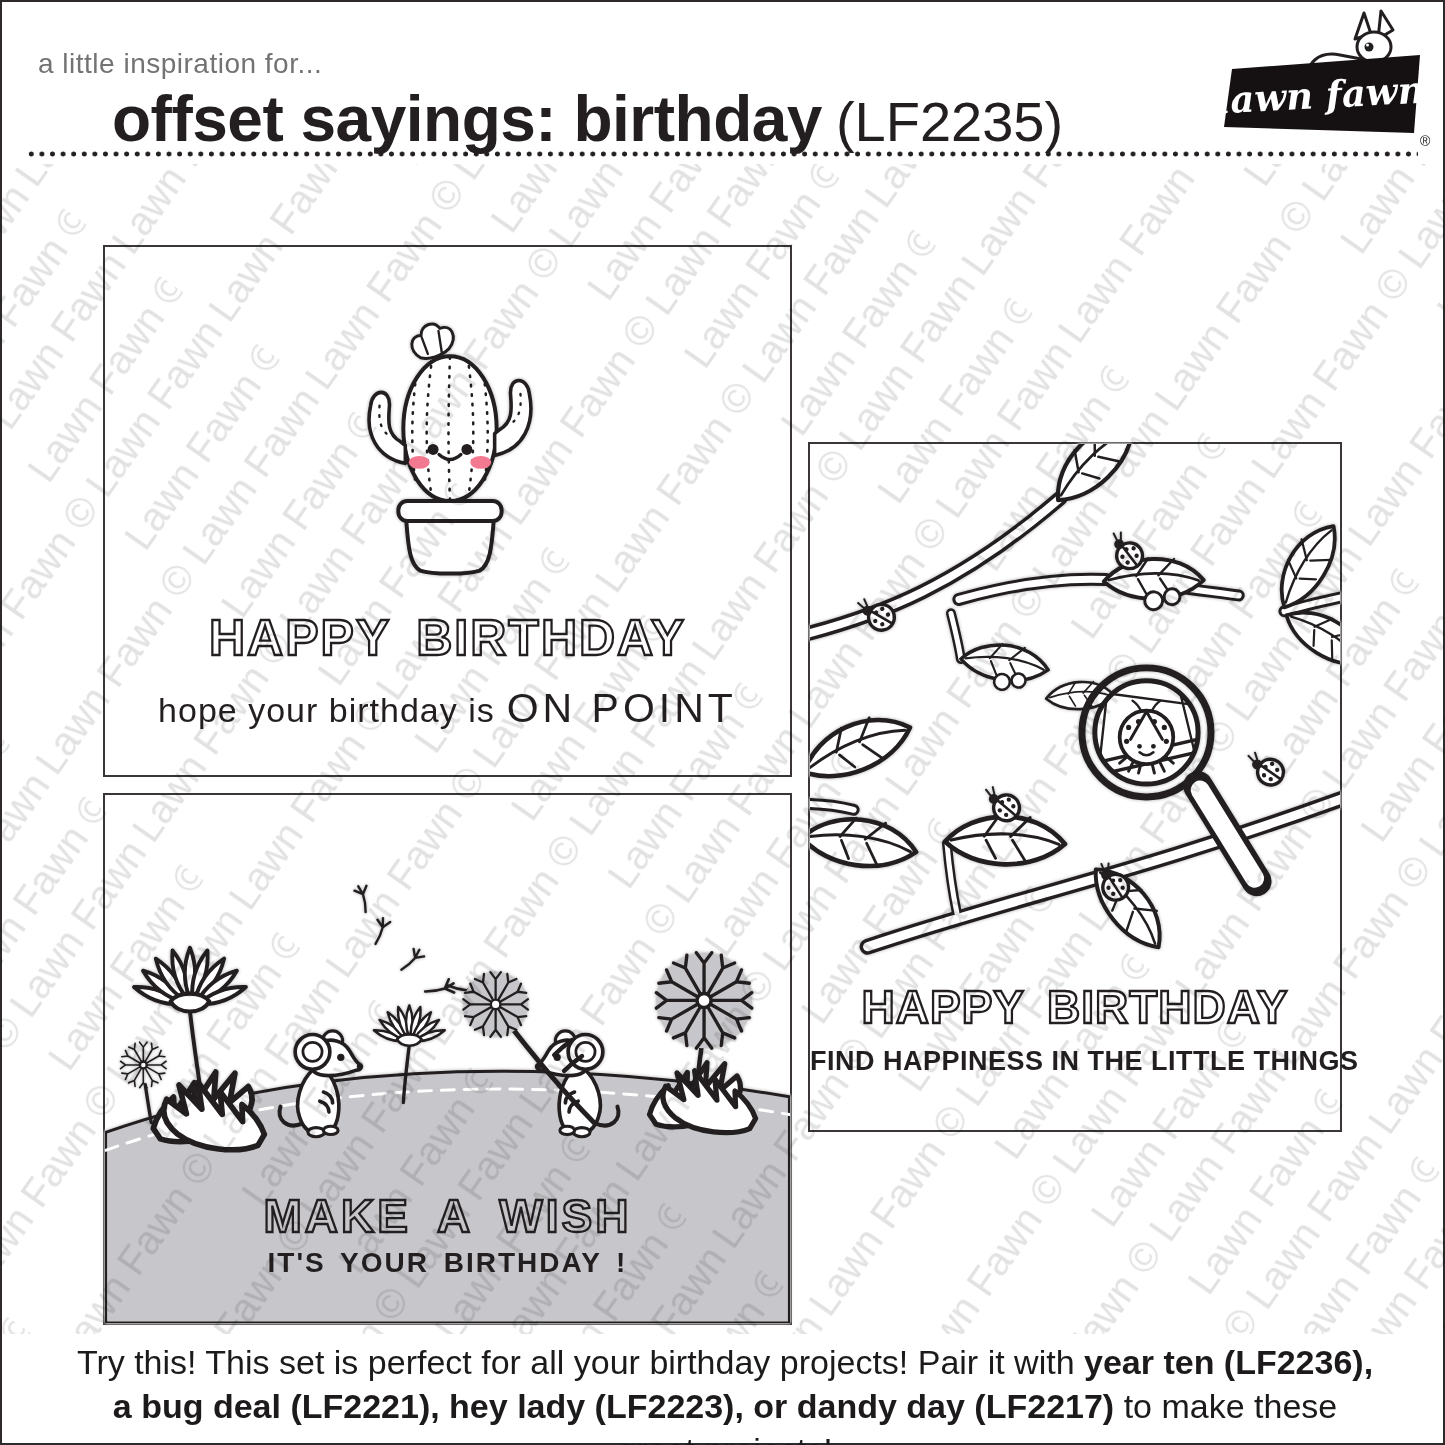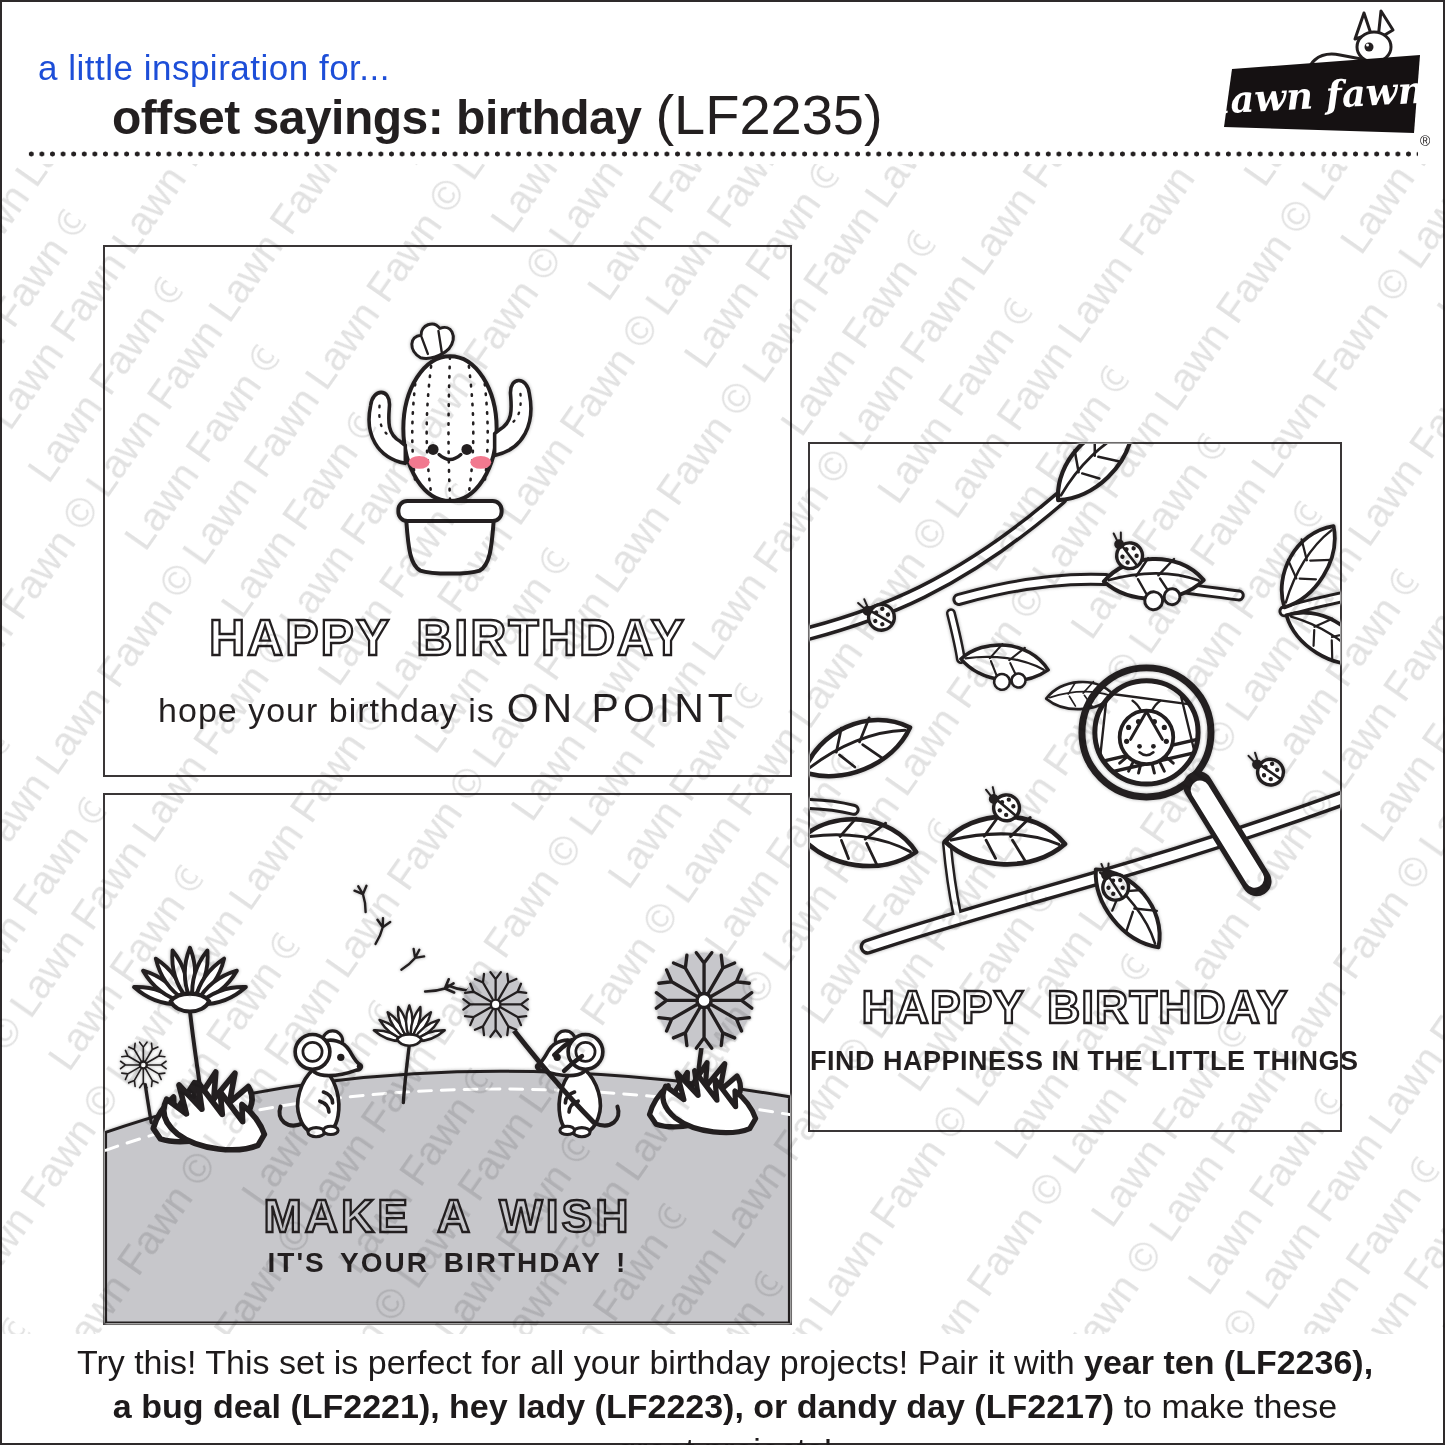--- a/index.html
+++ b/index.html
@@ -1,21 +1,21 @@
 <!DOCTYPE html>
 <html><head>
 <meta charset="utf-8">
 <style>
   html,body{margin:0;padding:0;background:#fff;}
   .page{position:relative;width:1445px;height:1445px;background:#fff;overflow:hidden;
         font-family:"Liberation Sans",sans-serif;color:#231f20;outline:2px solid #2e2a2b;outline-offset:-2px;}
   
-  .tagline{position:absolute;left:38px;top:48px;font-size:35px;letter-spacing:.5px;color:#1d4ed8;}
+  .tagline{position:absolute;left:38px;top:48px;font-size:28px;letter-spacing:.5px;color:#737373;}
   .titlerow{position:absolute;left:112px;top:82px;white-space:nowrap;}
-  .title{font-size:48px;font-weight:700;letter-spacing:-.5px;}
+  .title{font-size:64px;font-weight:700;letter-spacing:-.5px;}
   .sku{font-size:56px;font-weight:400;margin-left:14px;}
   .dots{position:absolute;left:26px;top:150px;width:1392px;height:8px;
         background-image:radial-gradient(circle,#242021 2.2px,transparent 2.8px);
         background-size:10.6px 8px;background-position:0 0;}
   
   .logo{position:absolute;left:1218px;top:4px;width:212px;height:152px;}
   
   .wm{position:absolute;left:0;top:164px;width:1445px;height:1170px;z-index:6;
       mix-blend-mode:multiply;pointer-events:none;}
   

